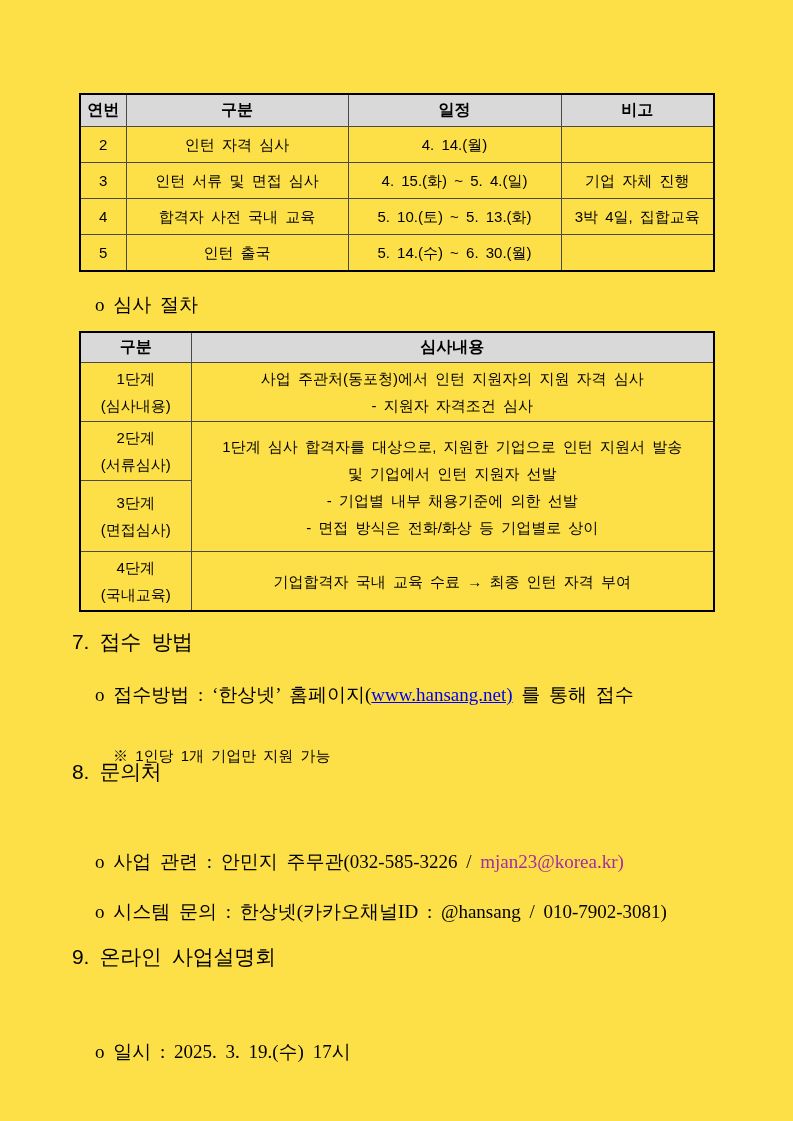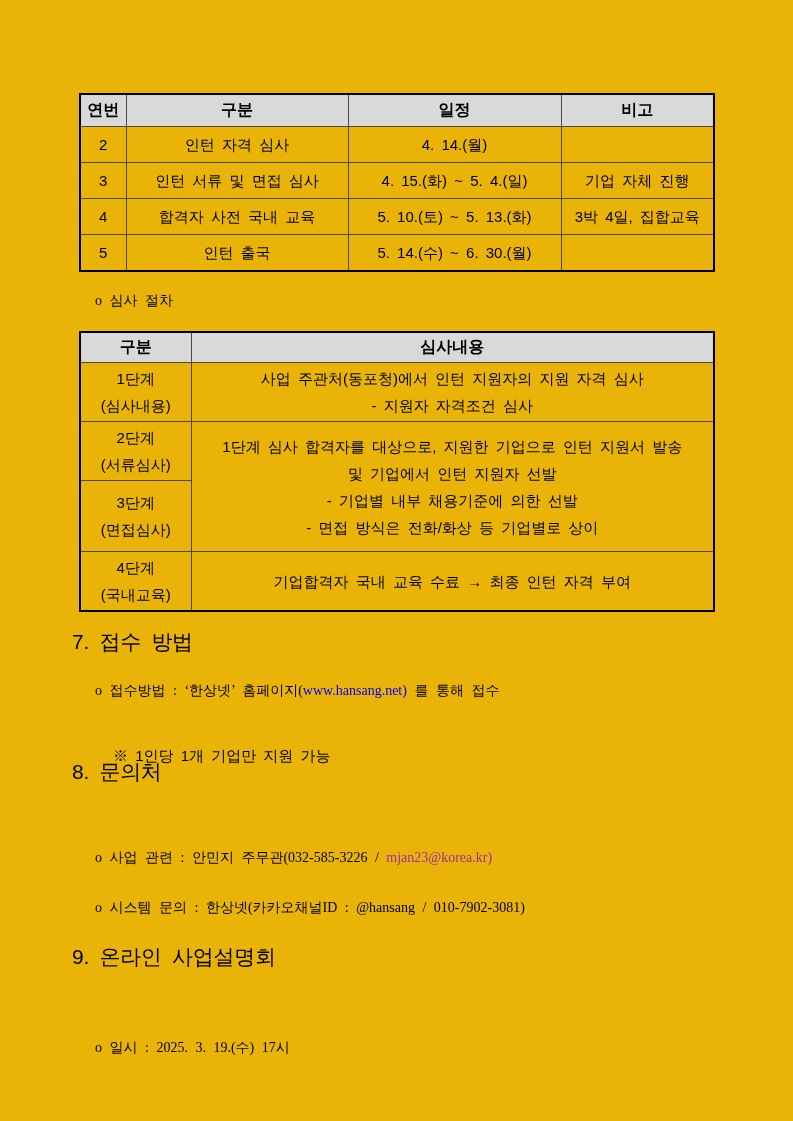--- a/index.html
+++ b/index.html
@@ -1,20 +1,20 @@
 <!DOCTYPE html>
 <html><head>
 <meta charset="utf-8">
 <style>
   html, body { margin: 0; padding: 0; background: #ffffff; }
   .page {
     position: relative;
     width: 793px;
     height: 1121px;
-    background: #eab308;
+    background: #fde047;
     font-family: "Liberation Serif", serif;
     color: #000000;
     overflow: hidden;
   }
 
   
   table.doc-table {
     border-collapse: collapse;
     table-layout: fixed;
     border: 2px solid #000;
@@ -41,21 +41,21 @@
   #schedule-table td { height: 31px; }
 
   #review-table { position: absolute; left: 79px; top: 331px; width: 634px; height: 264px; }
   #review-table th { height: 25px; }
   #review-table td.stage { height: 54px; }
   #review-table td { line-height: 1.8; }
 
   
   .bullet-line {
     position: absolute;
-    font-size: 14px;
+    font-size: 19px;
     word-spacing: 4px;
     white-space: nowrap;
   }
   .serif { font-family: "Liberation Serif", serif; }
 
   .section-heading {
     position: absolute;
     font-family: "Liberation Sans", sans-serif;
     font-size: 21px;
     font-weight: 400;
@@ -65,20 +65,21 @@
   }
   .sub-note {
     position: absolute;
     font-family: "Liberation Sans", sans-serif;
     font-size: 15px;
     word-spacing: 3px;
     white-space: nowrap;
   }
   .link {
     color: #0000ee;
+    text-decoration: underline;
     cursor: pointer;
   }
   .email { color: #a62ba2; }
 </style>
 </head>
 <body>
 
 <div class="page">
 
   <table class="doc-table" id="schedule-table">

